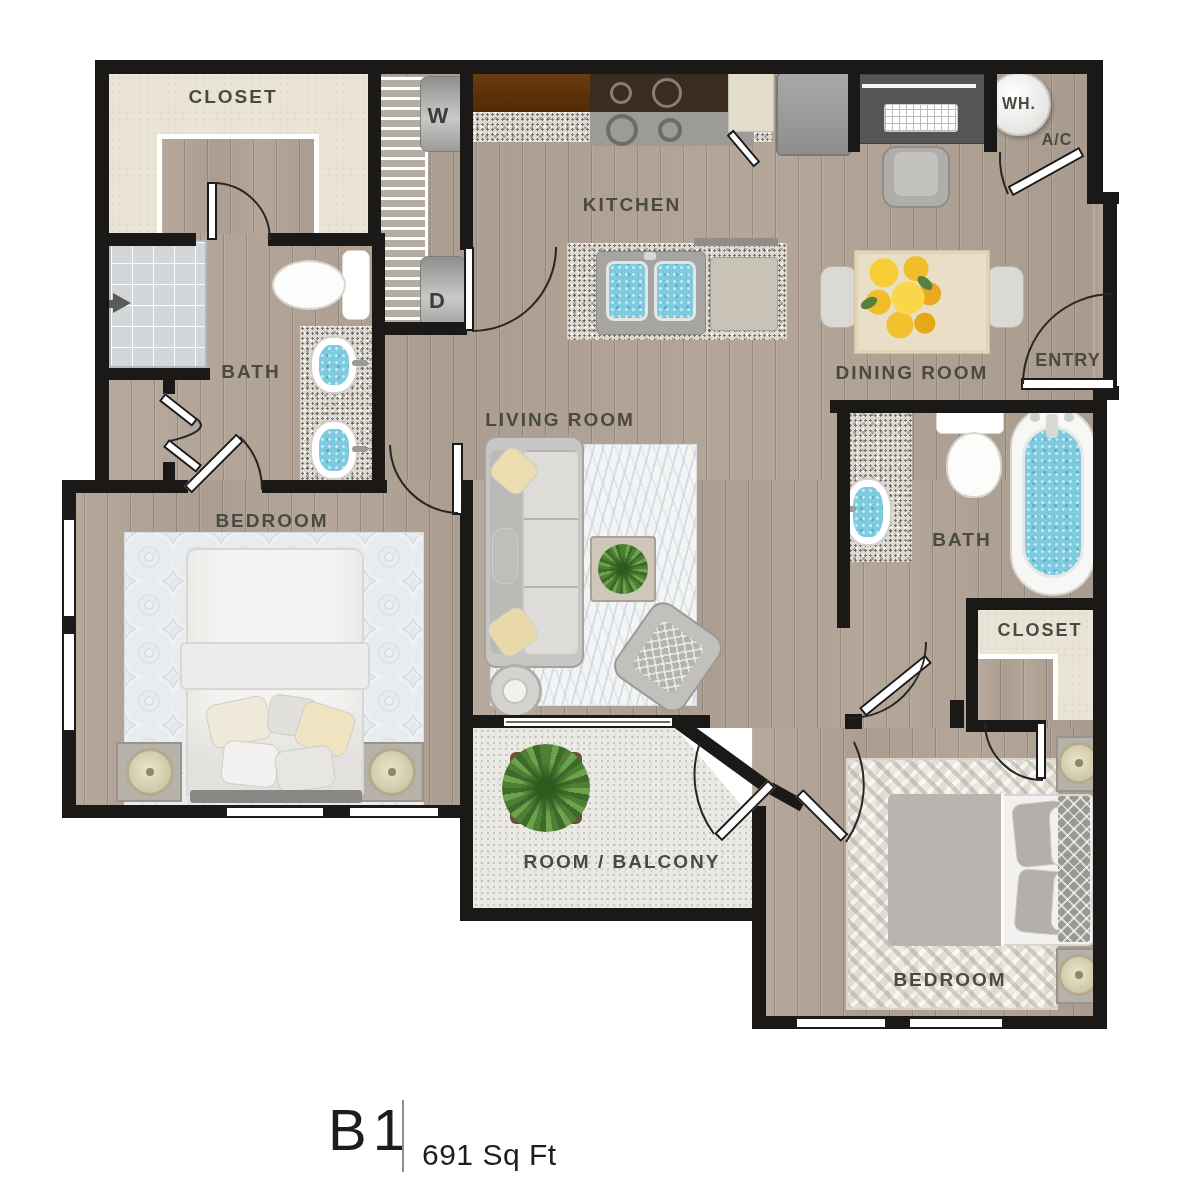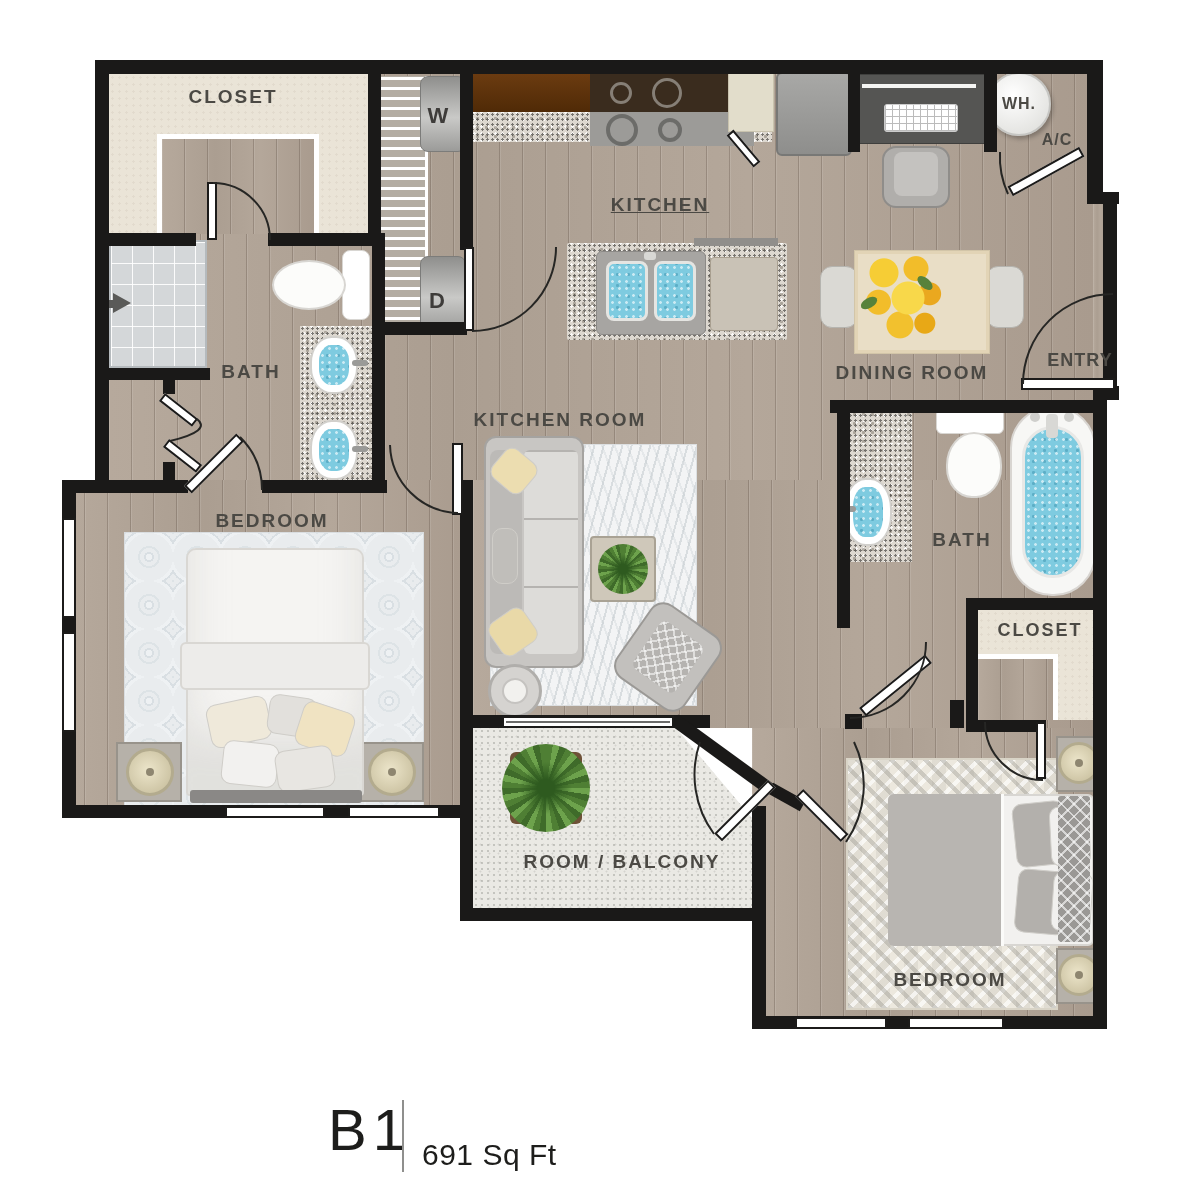--- a/index.html
+++ b/index.html
@@ -264,28 +264,28 @@
   <div class="abs win" style="left:348px;top:806px;width:92px;height:12px;"></div>
   <div class="abs win" style="left:502px;top:716px;width:172px;height:12px;">
     <div style="position:absolute;left:2px;right:2px;top:3px;height:1.5px;background:rgba(28,27,26,.65);"></div>
   </div>
   <div class="abs win" style="left:795px;top:1017px;width:92px;height:12px;"></div>
   <div class="abs win" style="left:908px;top:1017px;width:96px;height:12px;"></div>
 
   <div class="lbl" style="left:233px;top:97px;">CLOSET</div>
   <div class="lbl wd" style="left:438px;top:116px;">W</div>
   <div class="lbl wd" style="left:437px;top:301px;">D</div>
-  <div class="lbl" style="left:660px;top:205px;text-decoration:underline;">KITCHEN</div>
+  <div class="lbl" style="left:632px;top:205px;">KITCHEN</div>
   <div class="lbl" style="left:912px;top:373px;text-align:right;">DINING ROOM</div>
   <div class="lbl lbl-s" style="left:1019px;top:104px;">WH.</div>
   <div class="lbl lbl-s" style="left:1057px;top:140px;">A/C</div>
-  <div class="lbl lbl-s" style="left:1068px;top:360px;font-size:18px;margin-left:12px;">ENTRY</div>
+  <div class="lbl lbl-s" style="left:1068px;top:360px;font-size:18px;">ENTRY</div>
   <div class="lbl" style="left:251px;top:372px;">BATH</div>
   <div class="lbl" style="left:272px;top:521px;">BEDROOM</div>
-  <div class="lbl" style="left:560px;top:420px;">KITCHEN ROOM</div>
+  <div class="lbl" style="left:560px;top:420px;">LIVING ROOM</div>
   <div class="lbl" style="left:962px;top:540px;">BATH</div>
   <div class="lbl" style="left:1040px;top:630px;font-size:18px;">CLOSET</div>
   <div class="lbl" style="left:622px;top:862px;">ROOM / BALCONY</div>
   <div class="lbl" style="left:950px;top:980px;">BEDROOM</div>
 
   <div class="cap-code">B1</div>
   <div class="cap-div"></div>
   <div class="cap-line" style="top:1138px;">691 Sq Ft</div>
 
 </div>

